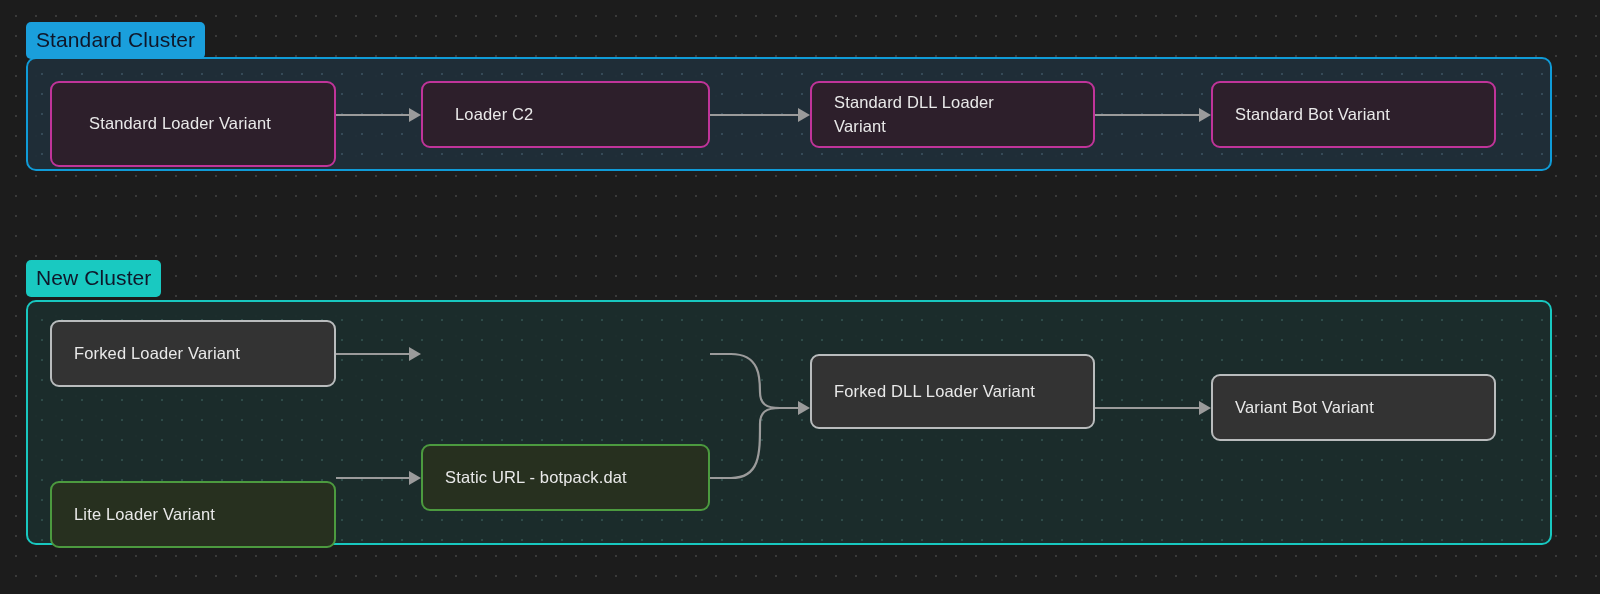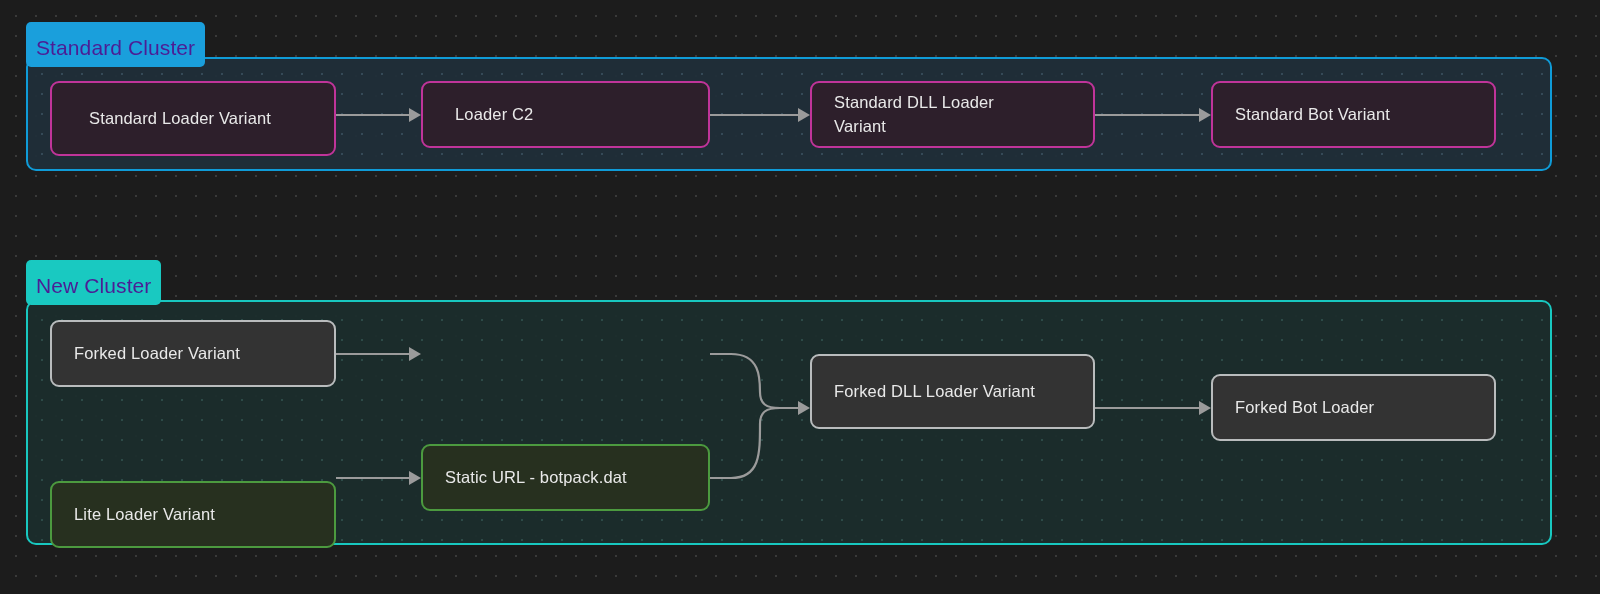--- a/index.html
+++ b/index.html
@@ -49,24 +49,24 @@
     border: 2.5px solid #18c8c0;
     background-color: rgba(27, 46, 45, 0.92);
     background-image: radial-gradient(circle, rgba(80,135,130,0.33) 1px, transparent 1.1px);
     background-size: 20px 20px;
     background-position: 4px 8px;
   }
 
   
   .cluster-label {
     position: absolute;
-    color: #4c1d95;
+    color: #0f172a;
     font-size: 21px;
     line-height: 1;
-    padding: 15px 10px 9px 10px;
+    padding: 7px 10px 9px 10px;
     border-radius: 5px;
     white-space: nowrap;
     letter-spacing: 0.1px;
   }
   .cluster-label.standard {
     left: 26px;
     top: 22px;
     background: #1a9fdc;
   }
   .cluster-label.newc {
@@ -117,21 +117,21 @@
   }
 </style>
 </head>
 <body>
 
 <div id="canvas">
 
   <div class="cluster standard"></div>
   <div class="cluster-label standard">Standard Cluster</div>
 
-  <div class="node pink" style="left:50px;  top:81px;  width:286px; height:75px;padding-left:37px;">
+  <div class="node pink" style="left:50px;  top:81px;  width:286px; height:86px;padding-left:37px;">
     <span>Standard Loader Variant</span>
   </div>
 
   <div class="node pink" style="left:421px; top:81px;  width:289px; height:67px;padding-left:32px;">
     <span>Loader C2</span>
   </div>
 
   <div class="node pink" style="left:810px; top:81px;  width:285px; height:67px;">
     <span style="max-width:185px;">Standard DLL Loader Variant</span>
   </div>
@@ -154,21 +154,21 @@
 
   <div class="node green" style="left:421px; top:444px; width:289px; height:67px;">
     <span>Static URL - botpack.dat</span>
   </div>
 
   <div class="node grey" style="left:810px; top:354px; width:285px; height:75px;align-items:center;">
     <span>Forked DLL Loader Variant</span>
   </div>
 
   <div class="node grey" style="left:1211px; top:374px; width:285px; height:67px;">
-    <span>Forked Bot Loader</span>
+    <span>Variant Bot Variant</span>
   </div>
 
   <svg id="wires" width="1600" height="594" viewBox="0 0 1600 594">
 
     <g>
       <path class="wire" d="M336,115 L411,115"></path>
       <polygon class="wire-head" points="409,108 421,115 409,122"></polygon>
     </g>
     <g>
       <path class="wire" d="M710,115 L800,115"></path>

